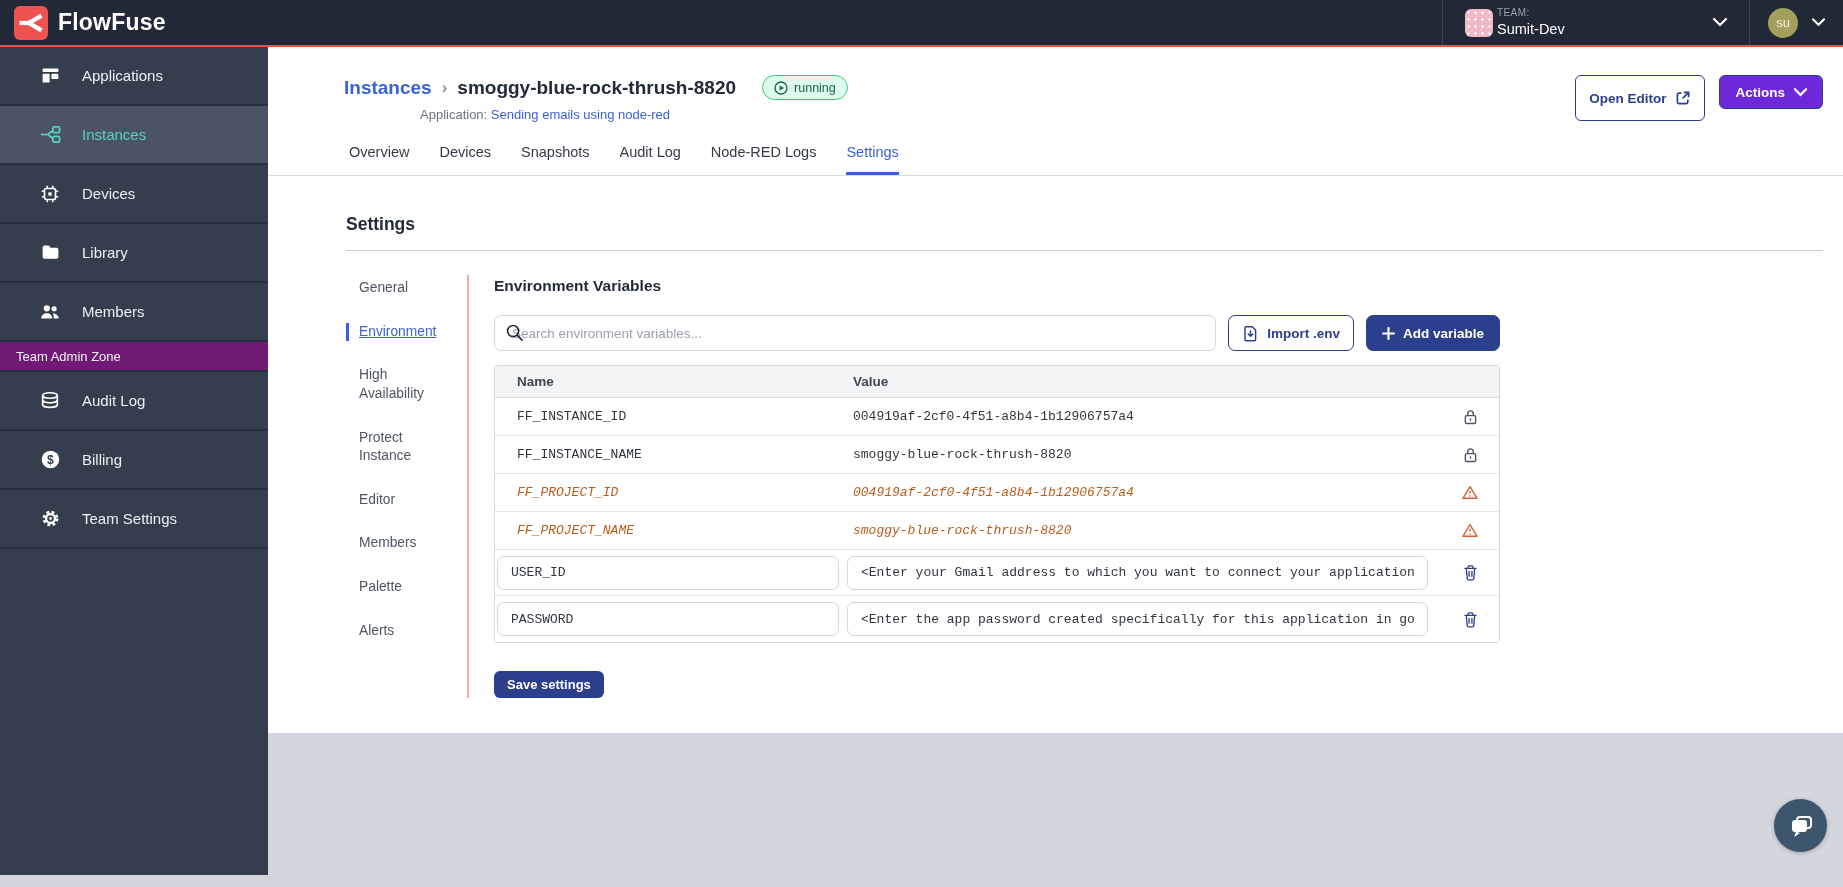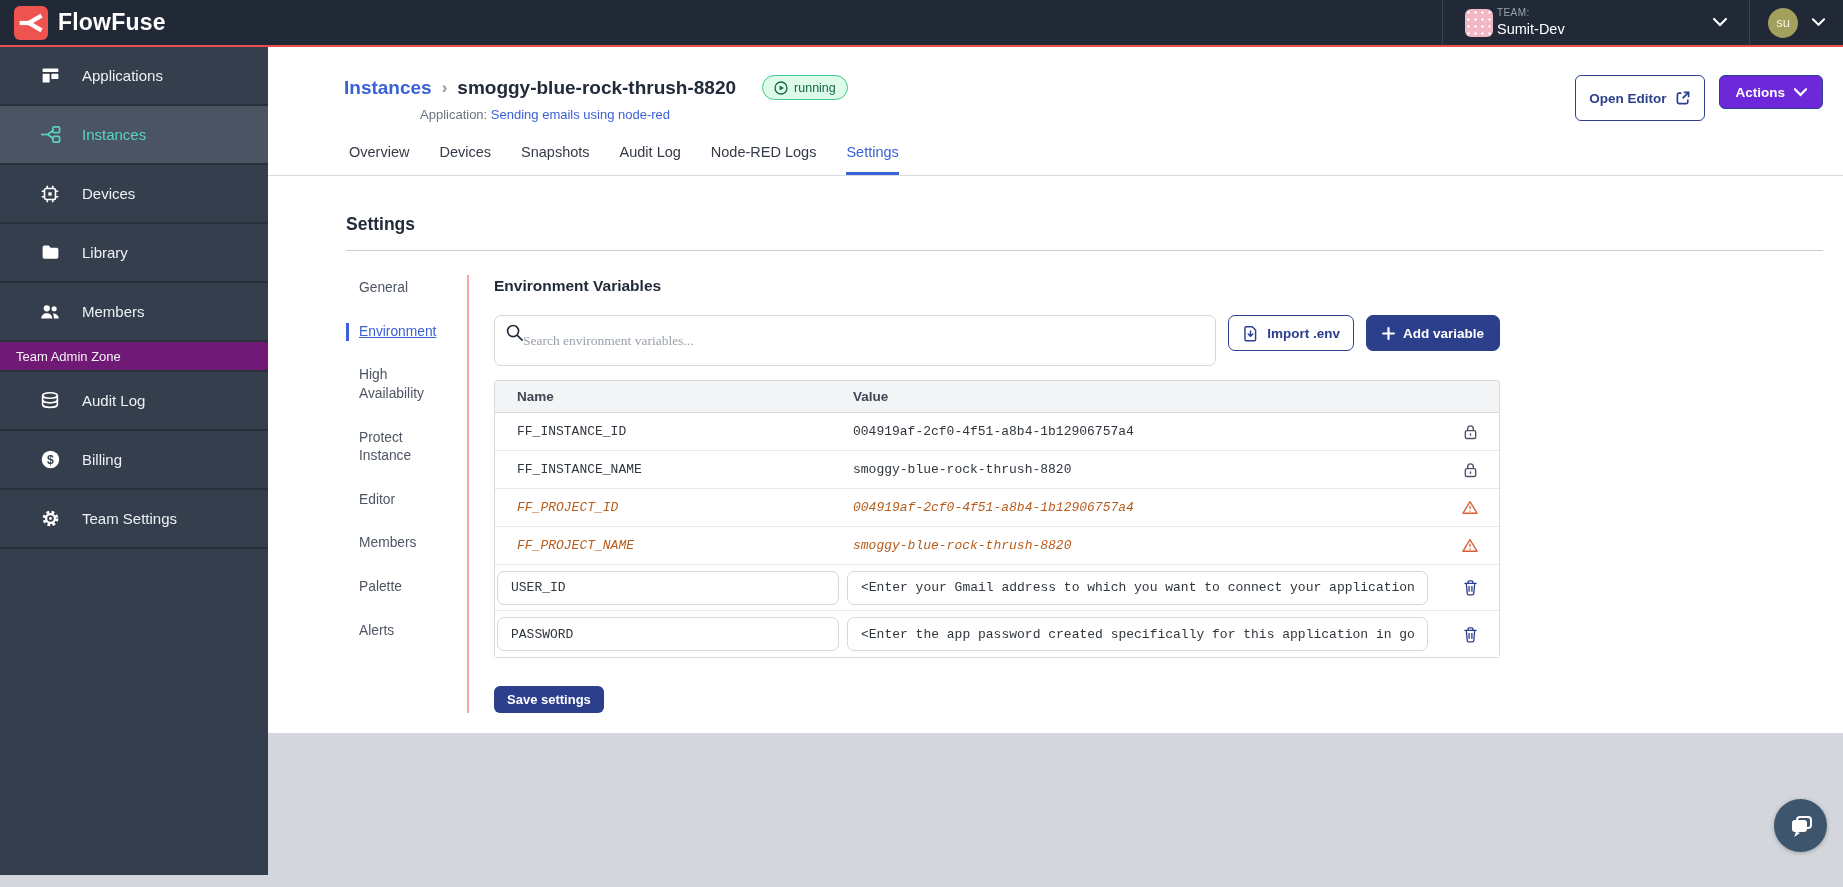--- a/index.html
+++ b/index.html
@@ -76,23 +76,23 @@
   .subnav-item { font-size:13.8px; color:#4e5664; padding:0 8px 0 10px; border-left:3px solid transparent;
                  margin-bottom:25px; line-height:1.35; cursor:pointer; width:108px; }
   .subnav-item.active { color:#3b61d6; border-left-color:#3b61d6;text-decoration:underline; }
 
   .content { margin-left:25px; width:1006px; padding-top:2px; }
   .content-title { font-size:15.5px; font-weight:700; color:#1f2937; }
 
   .toolbar { display:flex; margin-top:20px; gap:12px; }
   .search-wrap { flex:1; position:relative; }
   .search-wrap svg { position:absolute; left:11px; top:8px; }
-  .search-input { width:100%; height:51px; border:1px solid #d4d7dd; border-radius:7px;
-                  padding:0 12px 0 28px; font-size:13.5px; color:#1f2937;
-                  font-family:Liberation Serif, serif; outline:none; }
+  .search-input { width:100%; height:36px; border:1px solid #d4d7dd; border-radius:7px;
+                  padding:0 12px 0 17px; font-size:13.5px; color:#1f2937;
+                  font-family:Liberation Sans, sans-serif; outline:none; }
   .search-input::placeholder { color:#9aa1ac; }
   .btn-import { display:flex; align-items:center; gap:8px; height:36px; padding:0 13px;
                 background:#ffffff; border:1.6px solid #2b3f8c; border-radius:7px;
                 color:#2b3f8c; font-size:13.5px; font-weight:700; cursor:pointer; }
   .btn-add { display:flex; align-items:center; gap:8px; height:36px; padding:0 15px;
              background:#2b3f8c; border:1.6px solid #2b3f8c; border-radius:7px;
              color:#ffffff; font-size:13.5px; font-weight:700; cursor:pointer; }
 
   .env-table { margin-top:14px; border:1px solid #d6d9de; border-radius:3px; }
   .t-header { display:flex; align-items:center; height:32px; background:#f3f4f6;

